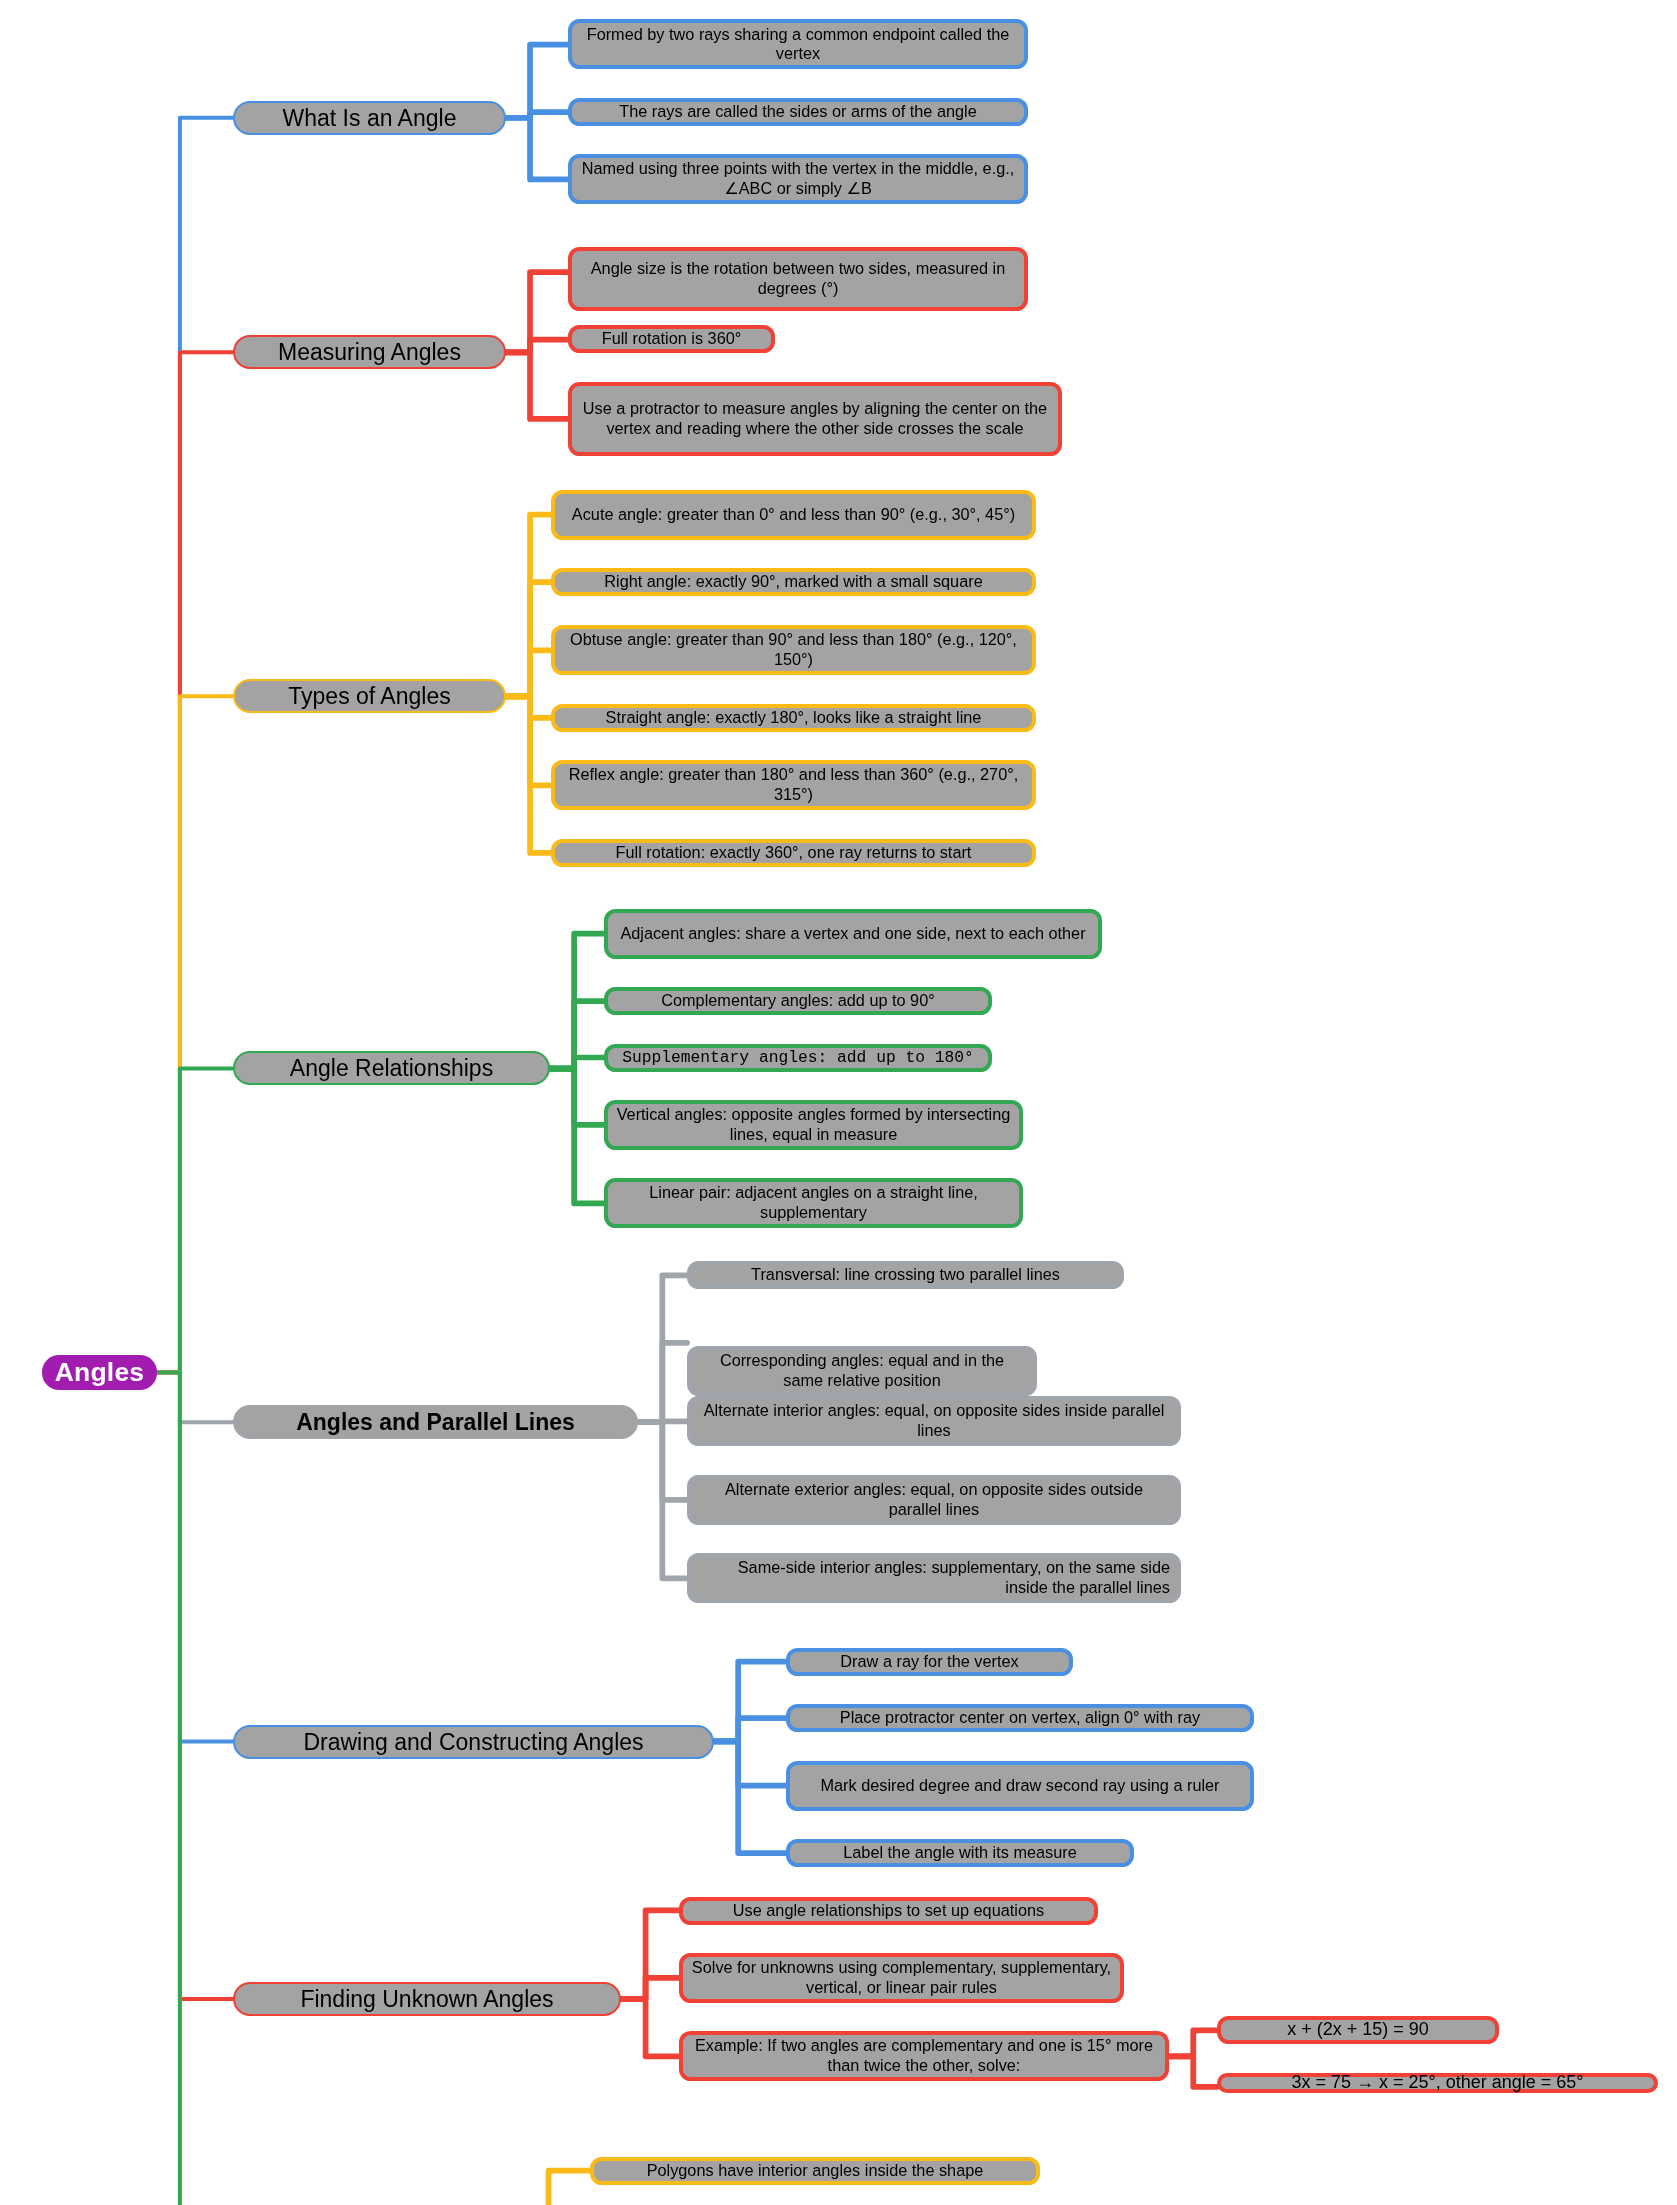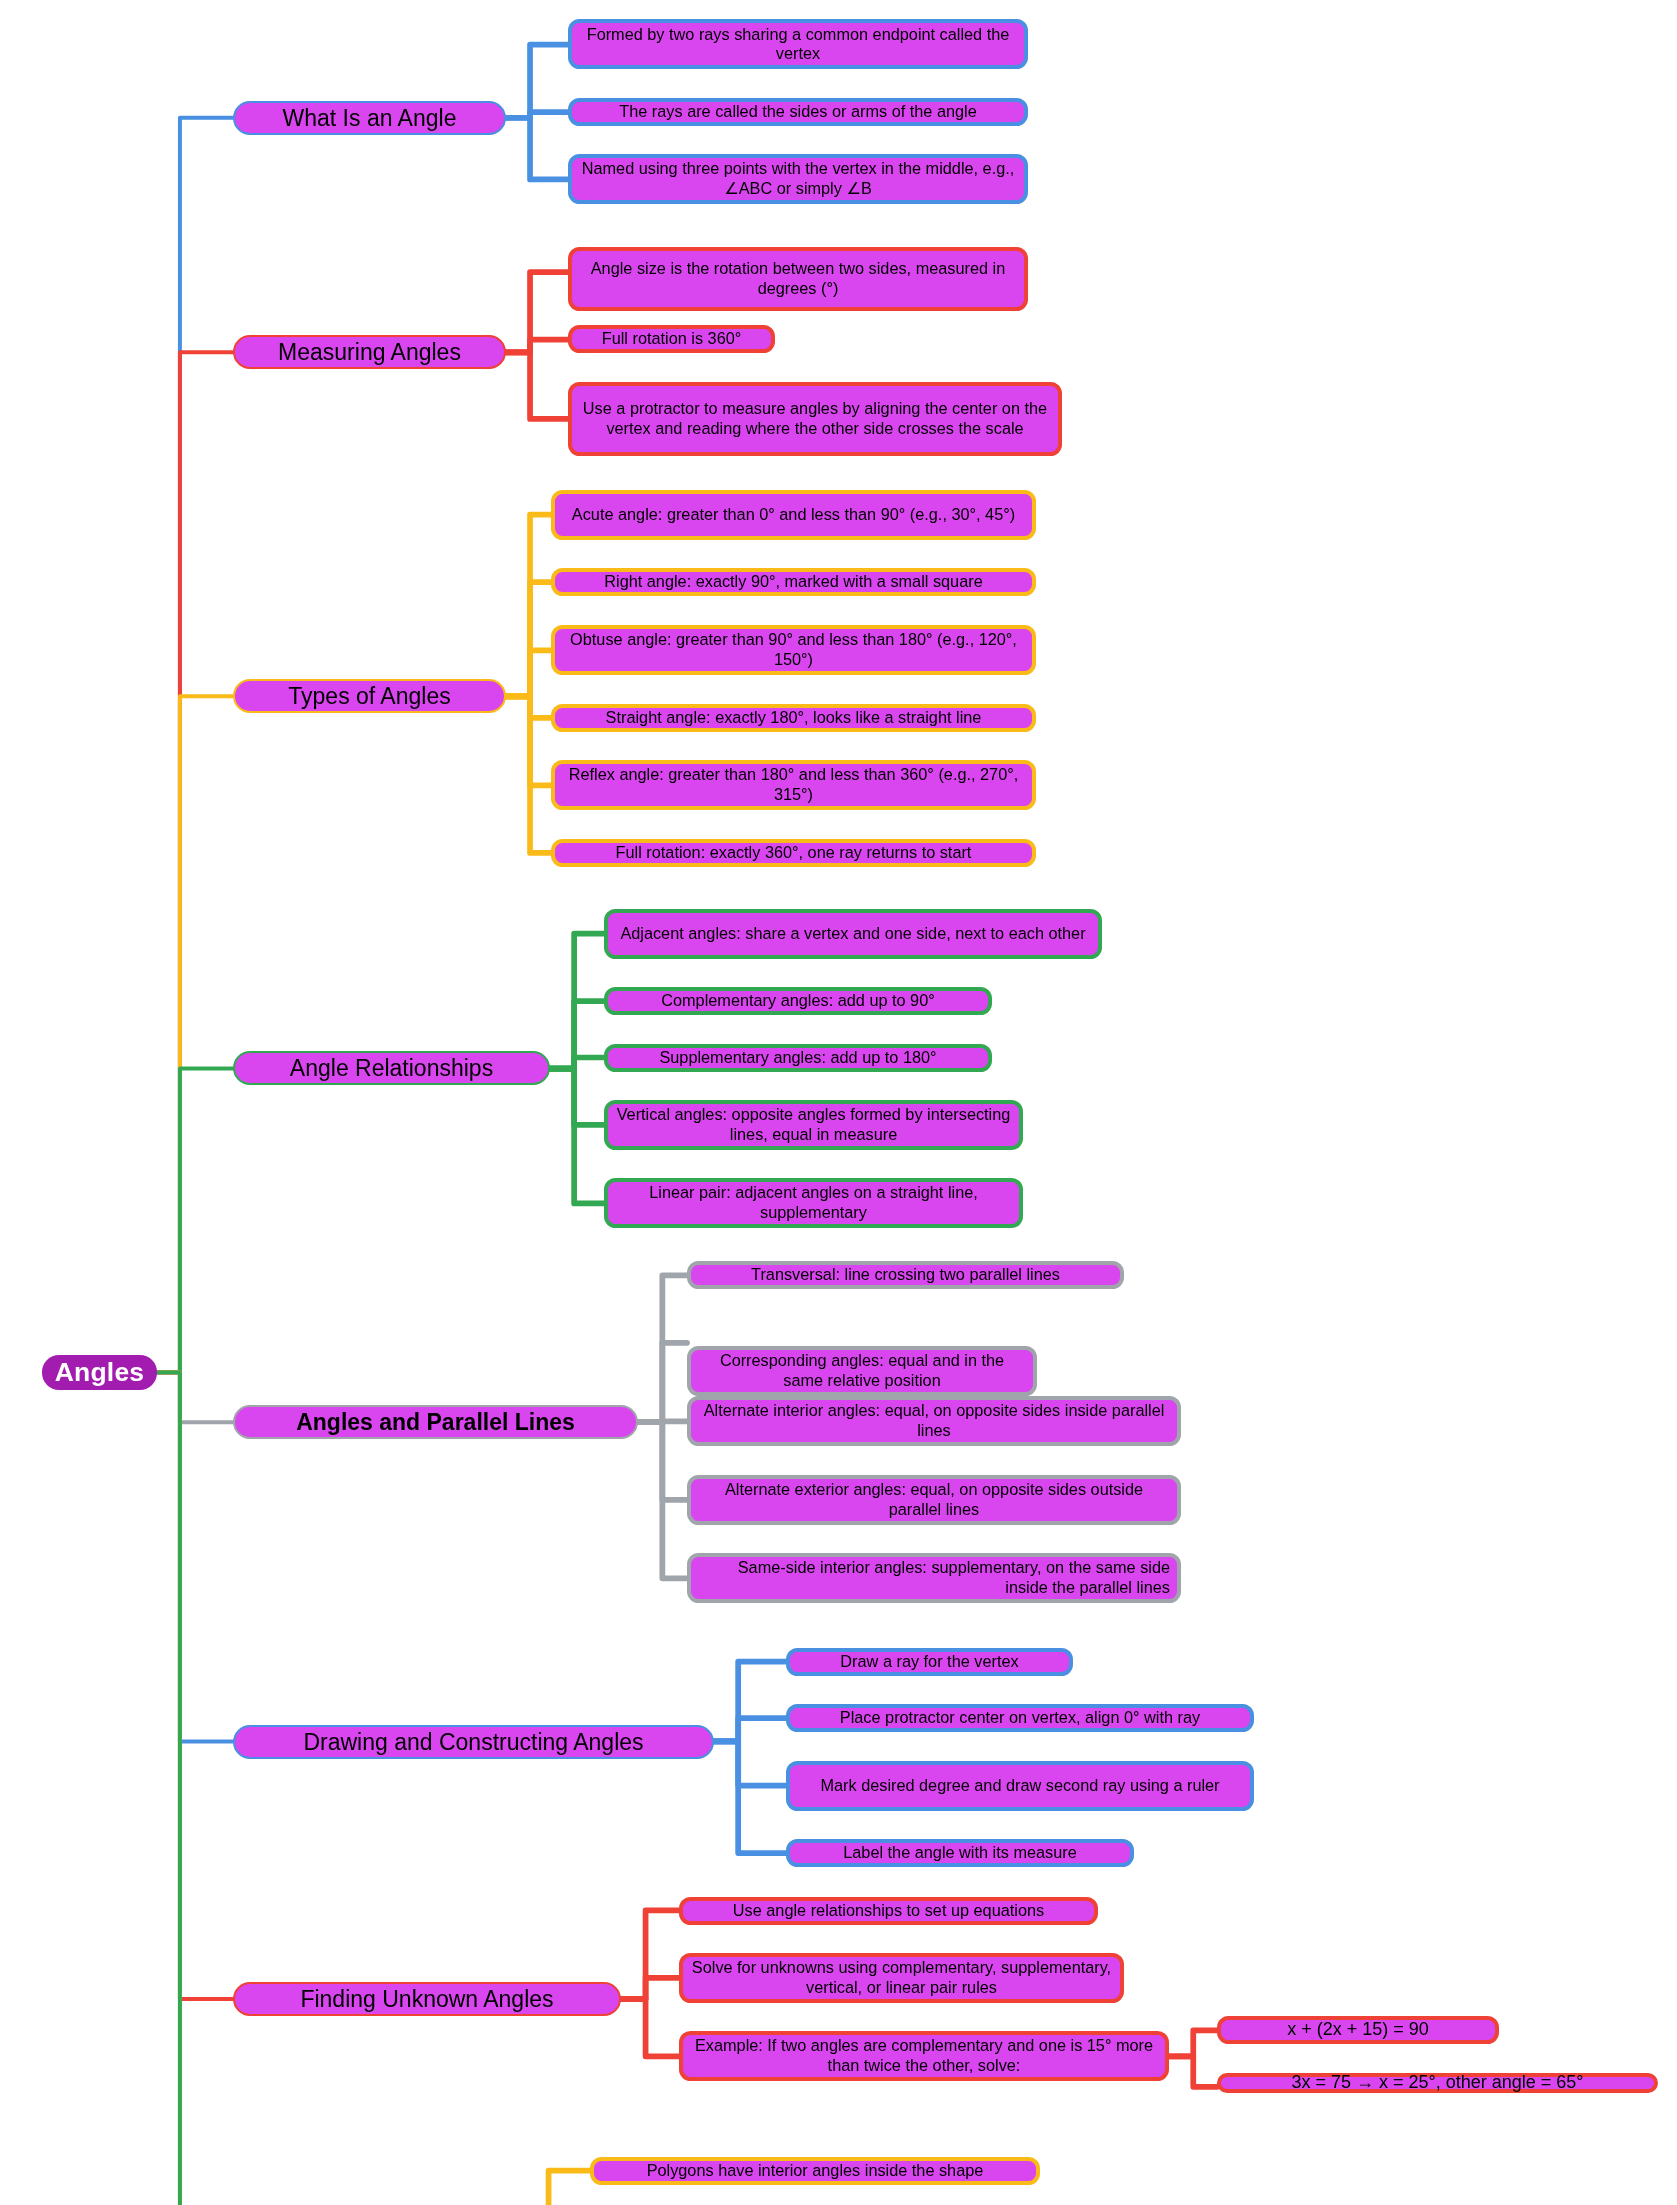--- a/index.html
+++ b/index.html
@@ -25,21 +25,21 @@
     height: 2825px;
     pointer-events: none;
   }
   .node {
     position: absolute;
     box-sizing: border-box;
     display: flex;
     align-items: center;
     justify-content: center;
     text-align: center;
-    background: #d946ef;
+    background: #a3a3a3;
     color: #000000;
     line-height: 1.22;
   }
   
   .root-node {
     background: #a21caf;
     color: #ffffff;
     border-radius: 17px;
     font-size: 26.5px;
     font-weight: bold;
@@ -135,21 +135,21 @@
       <div class="node branch-node" style="left: 233px; top: 679px; width: 273px; height: 34px; border-color: rgb(250, 187, 24);">Types of Angles</div>
       <div class="node leaf-node" style="left: 551px; top: 490px; width: 485px; height: 50px; border-color: rgb(250, 187, 24);">Acute angle: greater than 0° and less than 90° (e.g., 30°, 45°)</div>
       <div class="node leaf-node" style="left: 551px; top: 568px; width: 485px; height: 28px; border-color: rgb(250, 187, 24);">Right angle: exactly 90°, marked with a small square</div>
       <div class="node leaf-node" style="left: 551px; top: 625px; width: 485px; height: 50px; border-color: rgb(250, 187, 24);">Obtuse angle: greater than 90° and less than 180° (e.g., 120°, 150°)</div>
       <div class="node leaf-node" style="left: 551px; top: 704px; width: 485px; height: 28px; border-color: rgb(250, 187, 24);">Straight angle: exactly 180°, looks like a straight line</div>
       <div class="node leaf-node" style="left: 551px; top: 760px; width: 485px; height: 50px; border-color: rgb(250, 187, 24);">Reflex angle: greater than 180° and less than 360° (e.g., 270°, 315°)</div>
       <div class="node leaf-node" style="left: 551px; top: 839px; width: 485px; height: 28px; border-color: rgb(250, 187, 24);">Full rotation: exactly 360°, one ray returns to start</div>
       <div class="node branch-node" style="left: 233px; top: 1051px; width: 317px; height: 34px; border-color: rgb(51, 168, 82);">Angle Relationships</div>
       <div class="node leaf-node" style="left: 604px; top: 909px; width: 498px; height: 50px; border-color: rgb(51, 168, 82);">Adjacent angles: share a vertex and one side, next to each other</div>
       <div class="node leaf-node" style="left: 604px; top: 987px; width: 388px; height: 28px; border-color: rgb(51, 168, 82);">Complementary angles: add up to 90°</div>
-      <div class="node leaf-node" style="left: 604px; top: 1044px; width: 388px; height: 28px; border-color: rgb(51, 168, 82);">Supplementary angles: add up to 180°</div>
+      <div class="node leaf-node" style="left: 604px; top: 1044px; width: 388px; height: 28px; border-color: rgb(51, 168, 82); font-family: Liberation Mono, monospace;">Supplementary angles: add up to 180°</div>
       <div class="node leaf-node" style="left: 604px; top: 1100px; width: 419px; height: 50px; border-color: rgb(51, 168, 82);">Vertical angles: opposite angles formed by intersecting lines, equal in measure</div>
       <div class="node leaf-node" style="left: 604px; top: 1178px; width: 419px; height: 50px; border-color: rgb(51, 168, 82);">Linear pair: adjacent angles on a straight line, supplementary</div>
       <div class="node branch-node" style="left: 233px; top: 1405px; width: 405px; height: 34px; border-color: rgb(160, 165, 171); font-weight: bold;">Angles and Parallel Lines</div>
       <div class="node leaf-node" style="left: 687px; top: 1261px; width: 437px; height: 28px; border-color: rgb(160, 165, 171);">Transversal: line crossing two parallel lines</div>
       <div class="node leaf-node" style="left: 687px; top: 1318px; width: 350px; height: 50px; border-color: rgb(160, 165, 171); margin-top: 28px;">Corresponding angles: equal and in the same relative position</div>
       <div class="node leaf-node" style="left: 687px; top: 1396px; width: 494px; height: 50px; border-color: rgb(160, 165, 171);">Alternate interior angles: equal, on opposite sides inside parallel lines</div>
       <div class="node leaf-node" style="left: 687px; top: 1475px; width: 494px; height: 50px; border-color: rgb(160, 165, 171);">Alternate exterior angles: equal, on opposite sides outside parallel lines</div>
       <div class="node leaf-node" style="left: 687px; top: 1553px; width: 494px; height: 50px; border-color: rgb(160, 165, 171); text-align: right;">Same-side interior angles: supplementary, on the same side inside the parallel lines</div>
       <div class="node branch-node" style="left: 233px; top: 1725px; width: 481px; height: 34px; border-color: rgb(74, 144, 226);">Drawing and Constructing Angles</div>
       <div class="node leaf-node" style="left: 786px; top: 1648px; width: 287px; height: 28px; border-color: rgb(74, 144, 226);">Draw a ray for the vertex</div>

